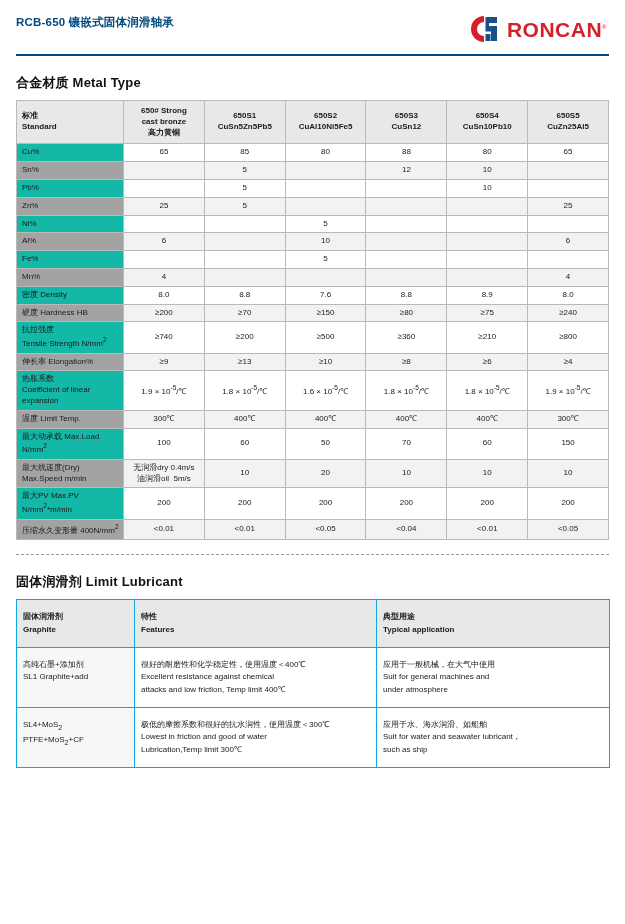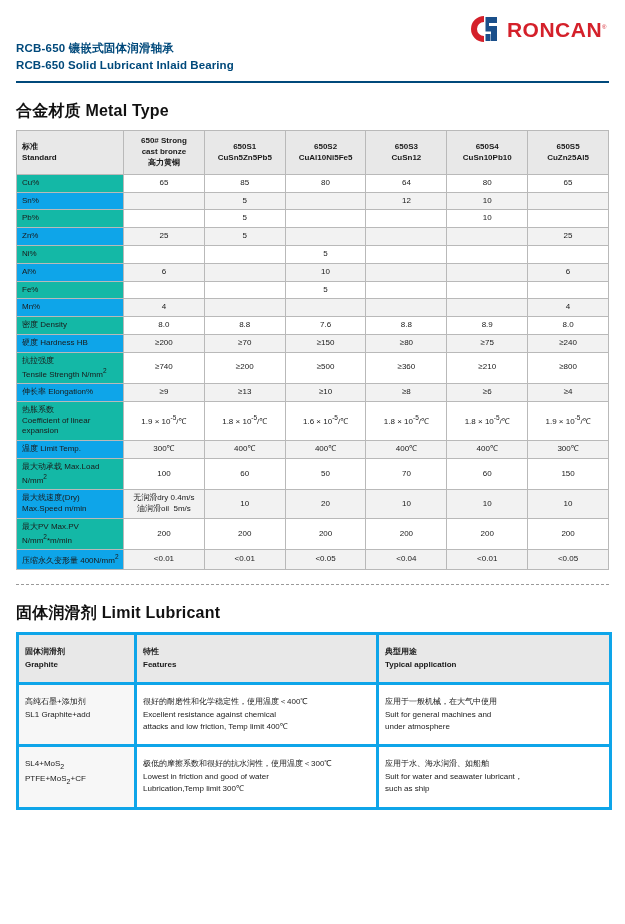--- a/index.html
+++ b/index.html
@@ -21,21 +21,20 @@
     justify-content: space-between;
     padding: 12px 16px 6px 16px;
   }
   .header-titles { padding-top: 2px; }
   .title-cn {
     font-size: 11.5px;
     font-weight: bold;
     color: #00497b;
     letter-spacing: 0.2px;
     line-height: 1.45;
-    margin-top: 26px;
   }
   .title-en {
     font-size: 11.5px;
     font-weight: bold;
     color: #00497b;
     letter-spacing: 0.1px;
     line-height: 1.45;
   }
   .logo-wrap { display: flex; align-items: center; gap: 6px; padding-right: 2px; }
   .logo-mark {
@@ -57,21 +56,21 @@
     font-weight: normal;
   }
   .header-rule {
     height: 2px;
     background: #00497b;
     margin: 2px 16px 0 16px;
   }
 
   
   .section-heading {
-    font-size: 16px;
+    font-size: 13px;
     font-weight: bold;
     color: #111;
     margin: 18px 16px 8px 16px;
     letter-spacing: 0.2px;
   }
 
   
   table.metal {
     border-collapse: collapse;
     width: 593px;
@@ -94,21 +93,21 @@
     padding: 5px 2px;
     height: 38px;
   }
   table.metal thead th.first { text-align: left; padding-left: 5px; }
   table.metal tbody td.rowhead {
     text-align: left;
     padding-left: 5px;
     background: #14b8a6;
   }
   table.metal tbody tr.alt td { background: #f2f2f2; }
-  table.metal tbody tr.alt td.rowhead { background: #0ea5e9; }
+  table.metal tbody tr.alt td.rowhead { background: #a3a3a3; }
   .col-std { width: 94px; }
   .col-d { width: 71px; }
 
   .note {
     margin: 9px 16px 0 16px;
     font-size: 8.5px;
     line-height: 1.65;
     color: #1a1a1a;
   }
 
@@ -118,21 +117,21 @@
   }
 
   
   table.lub {
     border-collapse: collapse;
     width: 593px;
     margin: 0 16px;
     table-layout: fixed;
   }
   table.lub th, table.lub td {
-    border: 3px solid #0ea5e9;
+    border: 1px solid #0ea5e9;
     font-size: 8px;
     padding: 11px 6px;
     text-align: left;
     vertical-align: top;
     line-height: 1.55;
     font-weight: normal;
   }
   table.lub thead th {
     background: #e8e8e8;
     font-weight: bold;
@@ -146,21 +145,20 @@
   sup { font-size: 6.5px; }
 </style>
 </head>
 <body>
 
 <div class="page">
 
   <div class="header">
     <div class="header-titles">
       <div class="title-cn">RCB-650 镶嵌式固体润滑轴承</div>
-      <div class="title-en">RCB-650 Solid Lubricant Inlaid Bearing</div>
     </div>
     <div class="logo-wrap">
       <div class="logo-mark">
         <svg width="34" height="34" viewBox="0 0 34 34" aria-hidden="true">
           <path d="M4 17 A13 13 0 0 1 17 4 L17 10 A7 7 0 0 0 10 17 Z" fill="#d4202a"></path>
           <path d="M17 30 A13 13 0 0 1 4 17 L10 17 A7 7 0 0 0 17 24 Z" fill="#d4202a"></path>
           <path d="M18.5 5 L30 5 L30 11 L22 11 L22 14 L30 14 L30 29 L24 29 L24 19.5 L18.5 19.5 Z" fill="#1a4f8a"></path>
           <rect x="18.5" y="22" width="5" height="7" fill="#1a4f8a"></rect>
         </svg>
       </div>
@@ -215,21 +213,21 @@
           <div>CuZn25Al5</div>
         </th>
       </tr>
     </thead>
     <tbody id="metal-body">
         <tr>
           <td class="rowhead">Cu%</td>
           <td>65</td>
           <td>85</td>
           <td>80</td>
-          <td>64</td>
+          <td>88</td>
           <td>80</td>
           <td>65</td>
         </tr>
         <tr class="alt">
           <td class="rowhead">Sn%</td>
           <td></td>
           <td>5</td>
           <td></td>
           <td>12</td>
           <td>10</td>

